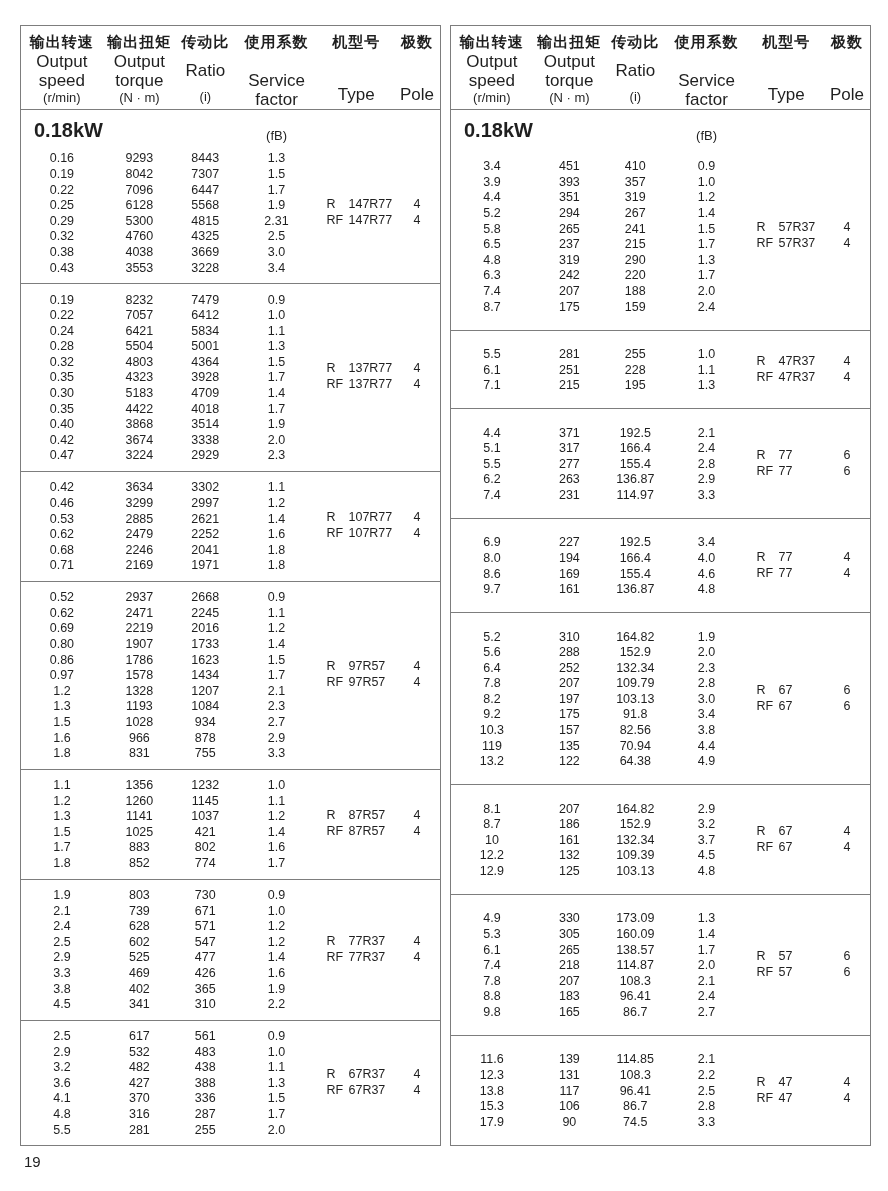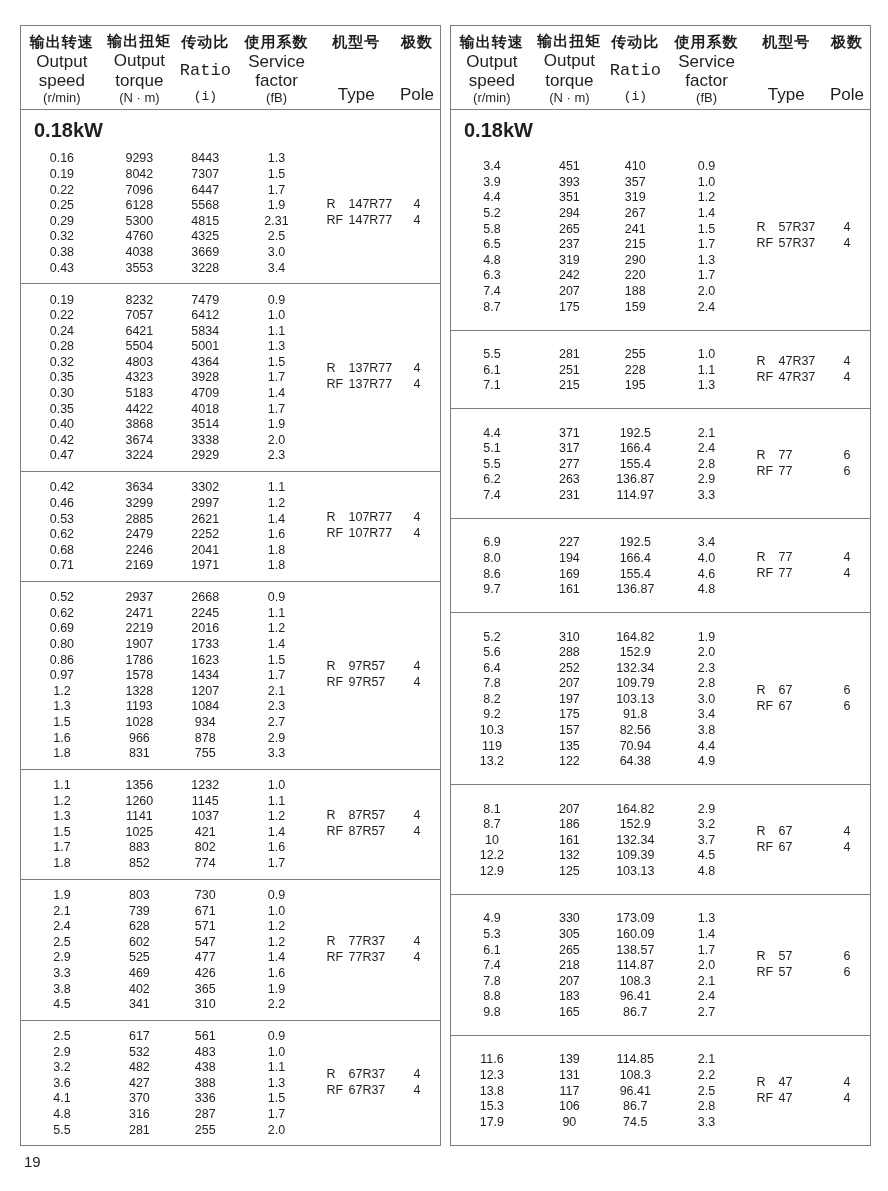--- a/index.html
+++ b/index.html
@@ -10,22 +10,22 @@
   .tables { position:absolute; left:20px; top:25px; display:flex; gap:9px; }
   .spec-table {
     width:421px; height:1121px; box-sizing:border-box;
     border:1.5px solid #7d7d7d; display:flex; flex-direction:column; background:#fff;
   }
   .table-header {
     height:84px; box-sizing:border-box; border-bottom:1.5px solid #7d7d7d;
     display:flex; padding:7px 0 5px 0; flex:0 0 auto;
   }
   .hdr-col { display:flex; flex-direction:column; justify-content:space-between; align-items:center; text-align:center; }
-  .w1 { width:19.5%; } .w2 { width:17.5%;justify-content:center; } .w3 { width:14%;font-family:Liberation Mono, monospace; }
-  .w4 { width:20%; }   .w5 { width:18%;text-align:center; }   .w6 { width:11%; }
+  .w1 { width:19.5%; } .w2 { width:17.5%; } .w3 { width:14%; }
+  .w4 { width:20%;gap:19px; }   .w5 { width:18%;text-align:center; }   .w6 { width:11%; }
   .hdr-zh { font-size:15px; font-weight:bold; letter-spacing:1px; white-space:nowrap; }
   .hdr-en { font-size:17px; line-height:1.12; white-space:pre-line; }
   .hdr-unit { font-size:13px; white-space:nowrap; }
   .section-title { flex:0 0 auto; font-size:20px; font-weight:bold; padding:9px 0 1px 13px; }
   .table-body { flex:1 1 auto; display:flex; flex-direction:column; overflow:hidden; }
   .block { flex:1 1 auto; display:flex; align-items:center; padding:4px 0; box-sizing:border-box; }
   .block + .block { border-top:1.5px solid #7d7d7d; }
   .block-rows { width:71%; }
   .row { display:flex; height:15.6px; align-items:center; font-size:12.5px; }
   .c1 { width:27.5%; text-align:center; }

